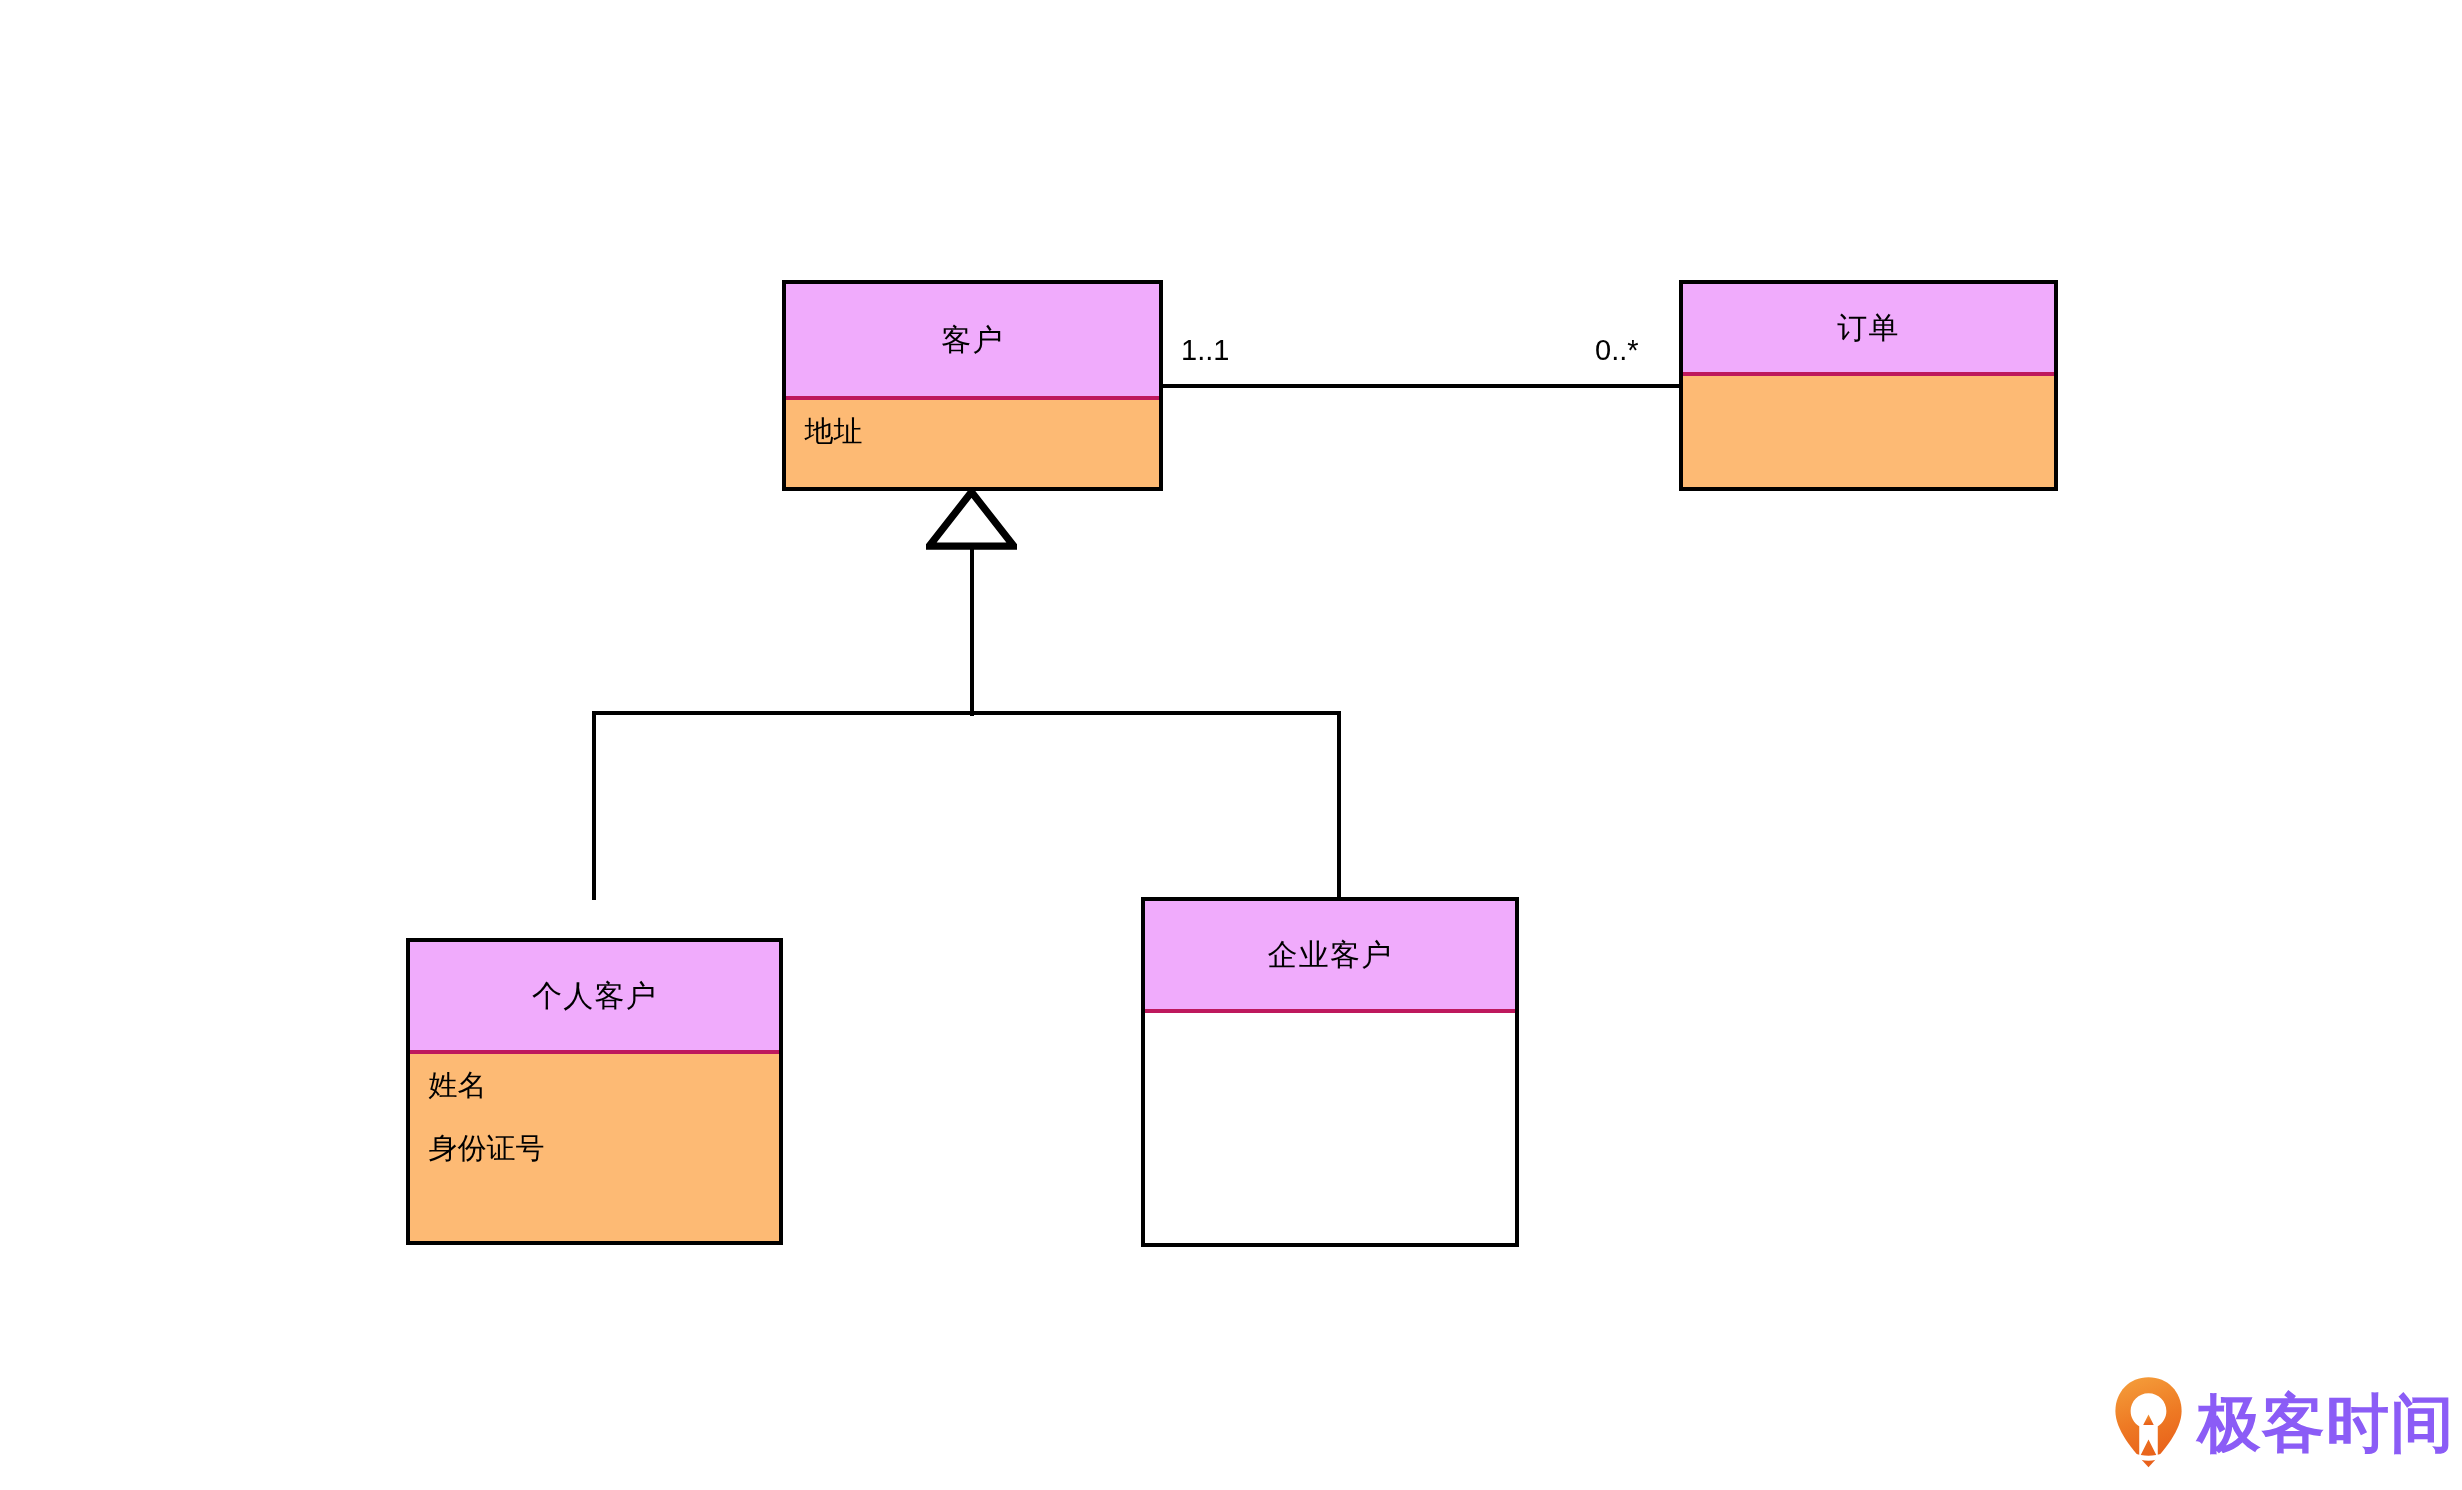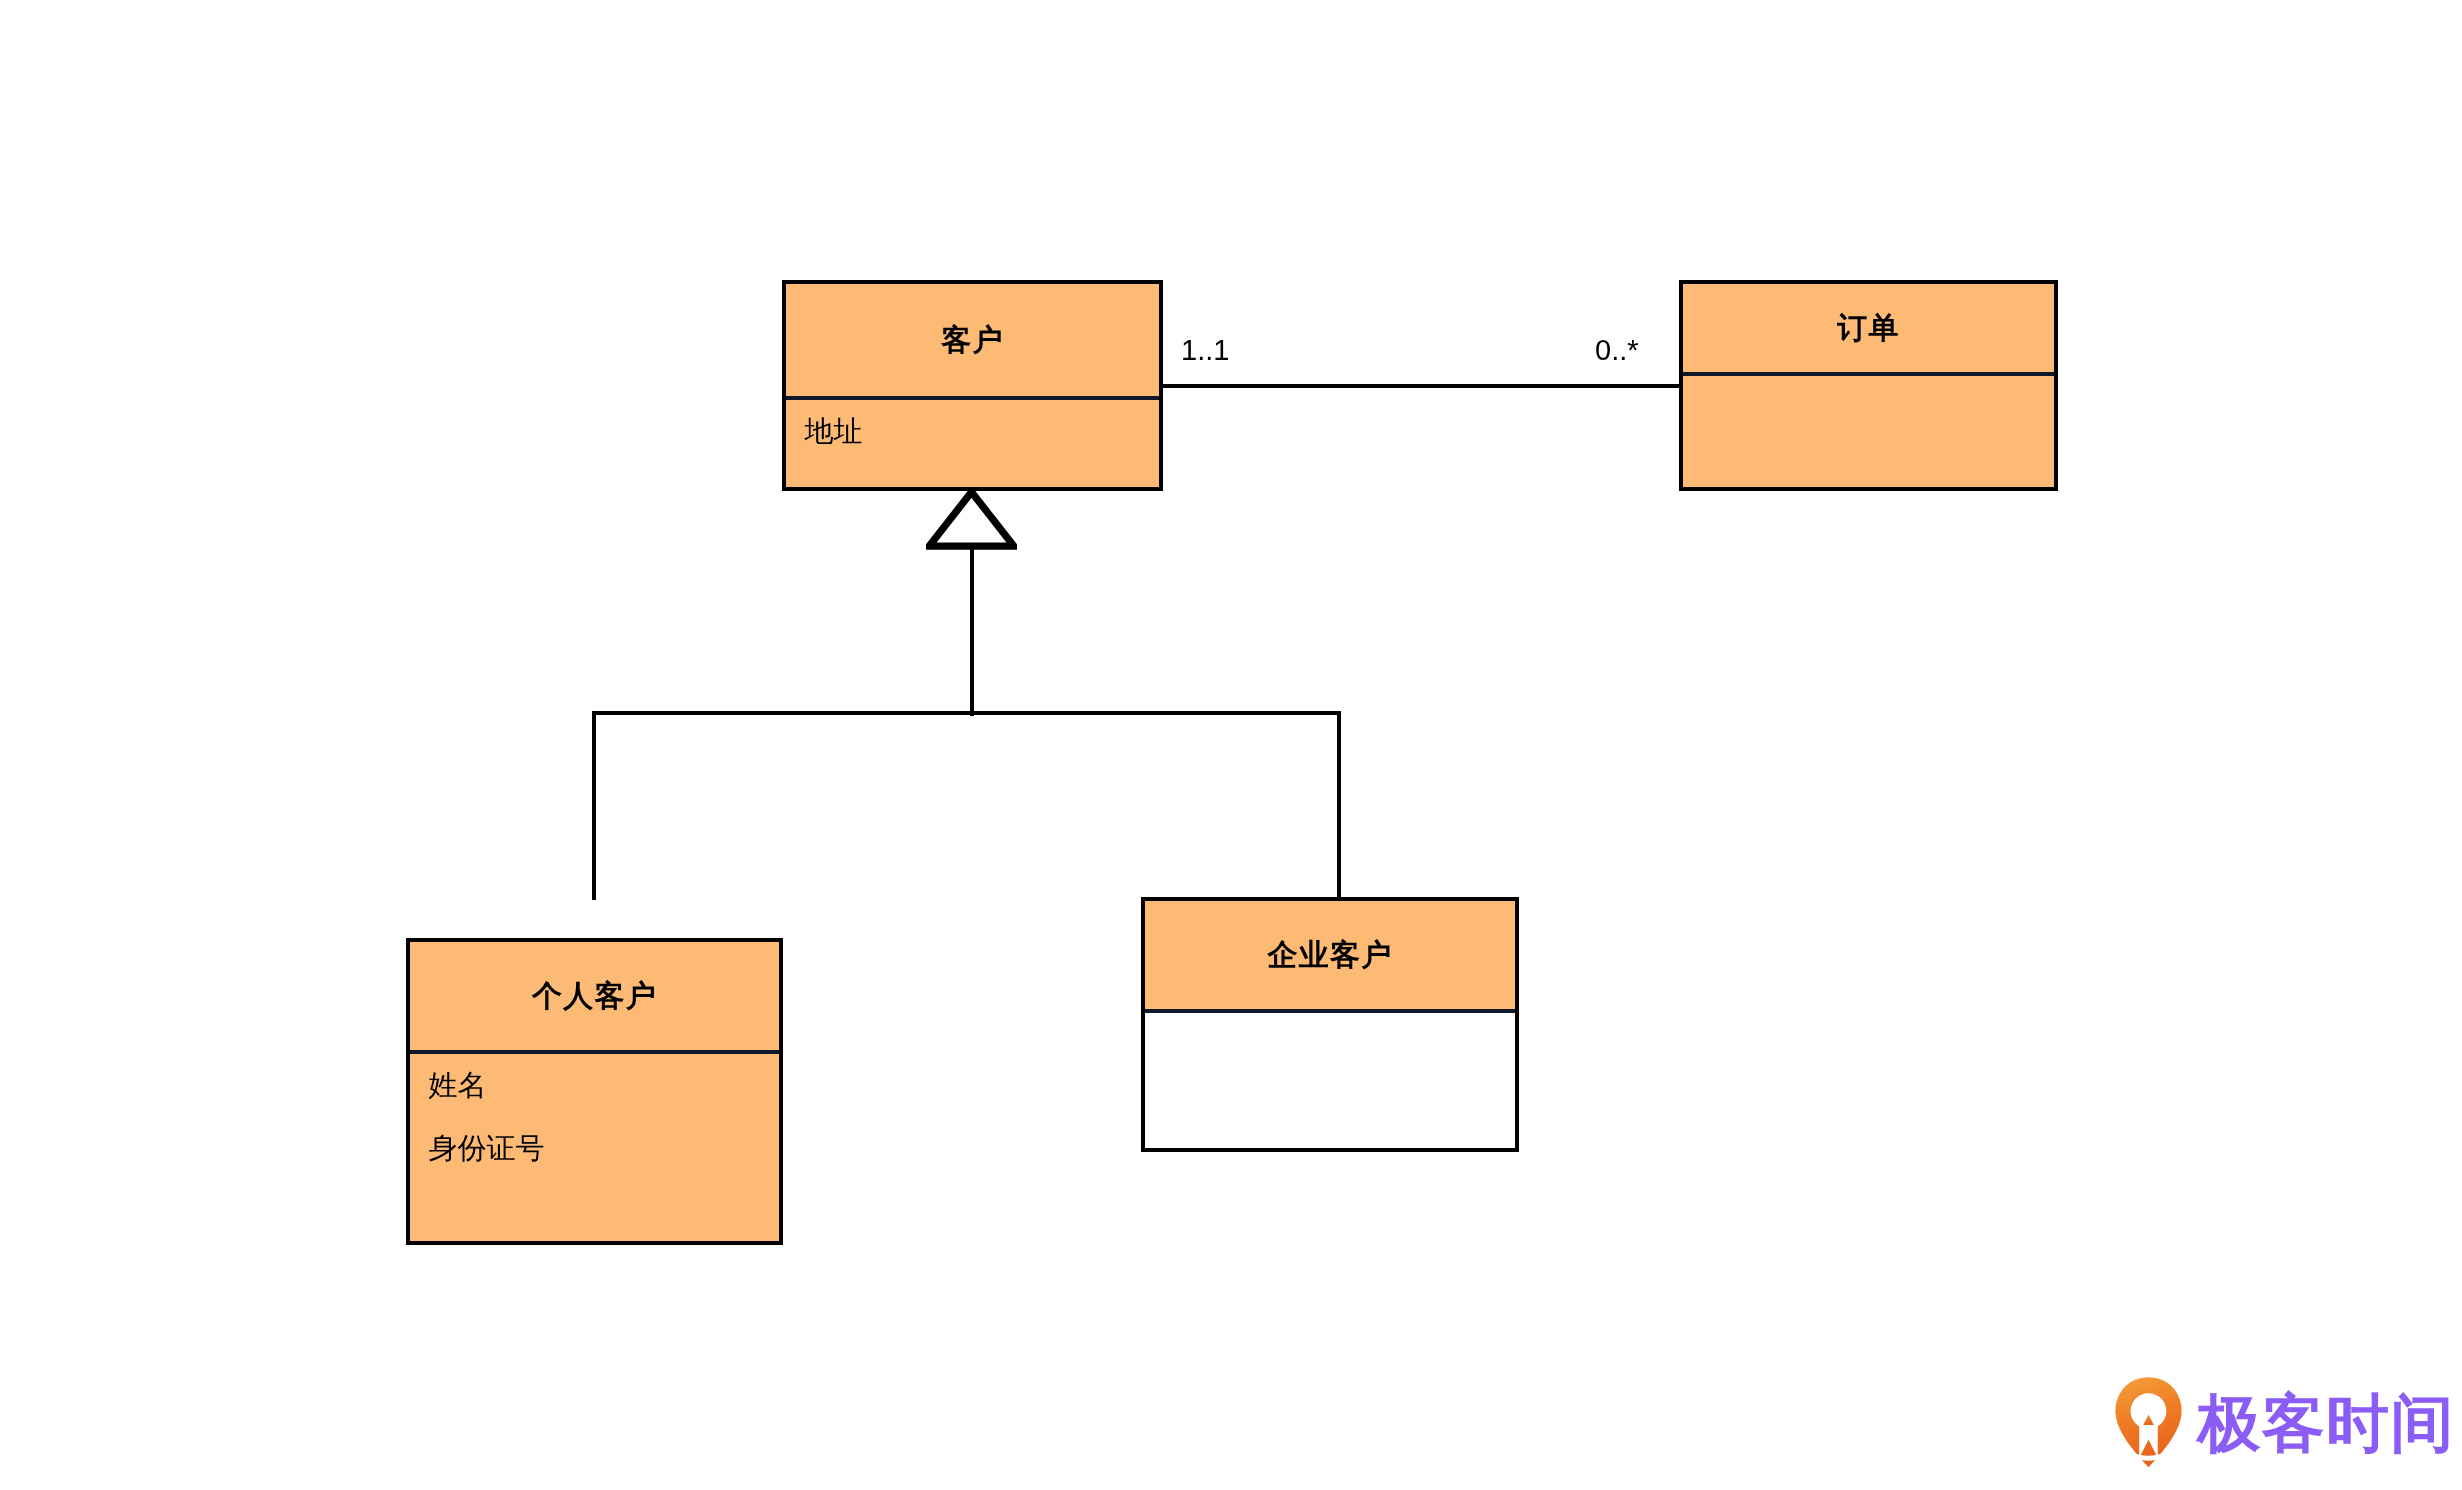--- a/index.html
+++ b/index.html
@@ -23,27 +23,27 @@
   .uml-class {
     position: absolute;
     box-sizing: border-box;
     border: 4px solid #000000;
     background: #ffffff;
     display: flex;
     flex-direction: column;
   }
   .uml-class-header {
     box-sizing: border-box;
-    background: #fdba74;
-    border-bottom: 4px solid #0f172a;
+    background: #f0abfc;
+    border-bottom: 4px solid #be185d;
     display: flex;
     align-items: center;
     justify-content: center;
     color: #000000;
-    font-weight: bold;
+    font-weight: normal;
     font-size: 30px;
     letter-spacing: 1.3px;
     line-height: 1;
   }
   .uml-class-body {
     box-sizing: border-box;
     flex: 1 1 auto;
     background: #fdba74;
     padding: 17px 18.5px 0 18.5px;
     display: flex;
@@ -136,21 +136,21 @@
   </div>
 
   <div class="uml-class" style="left:406px; top:938px; width:377px; height:307px;">
     <div class="uml-class-header" style="height:112px;">个人客户</div>
     <div class="uml-class-body">
       <div class="uml-attr">姓名</div>
       <div class="uml-attr">身份证号</div>
     </div>
   </div>
 
-  <div class="uml-class" style="left:1141px; top:897px; width:378px; height:255px;">
+  <div class="uml-class" style="left:1141px; top:897px; width:378px; height:350px;">
     <div class="uml-class-header" style="height:112px;">企业客户</div>
   </div>
 
   <div class="logo" style="left:2114px; top:1376px;">
     <svg class="logo-mark" width="69" height="94" viewBox="0 0 104 142">
       <defs>
         <linearGradient id="gtgrad" x1="0" y1="0" x2="0.25" y2="1">
           <stop offset="0%" stop-color="#f5a03c"></stop>
           <stop offset="55%" stop-color="#ee7a24"></stop>
           <stop offset="100%" stop-color="#e8601a"></stop>

